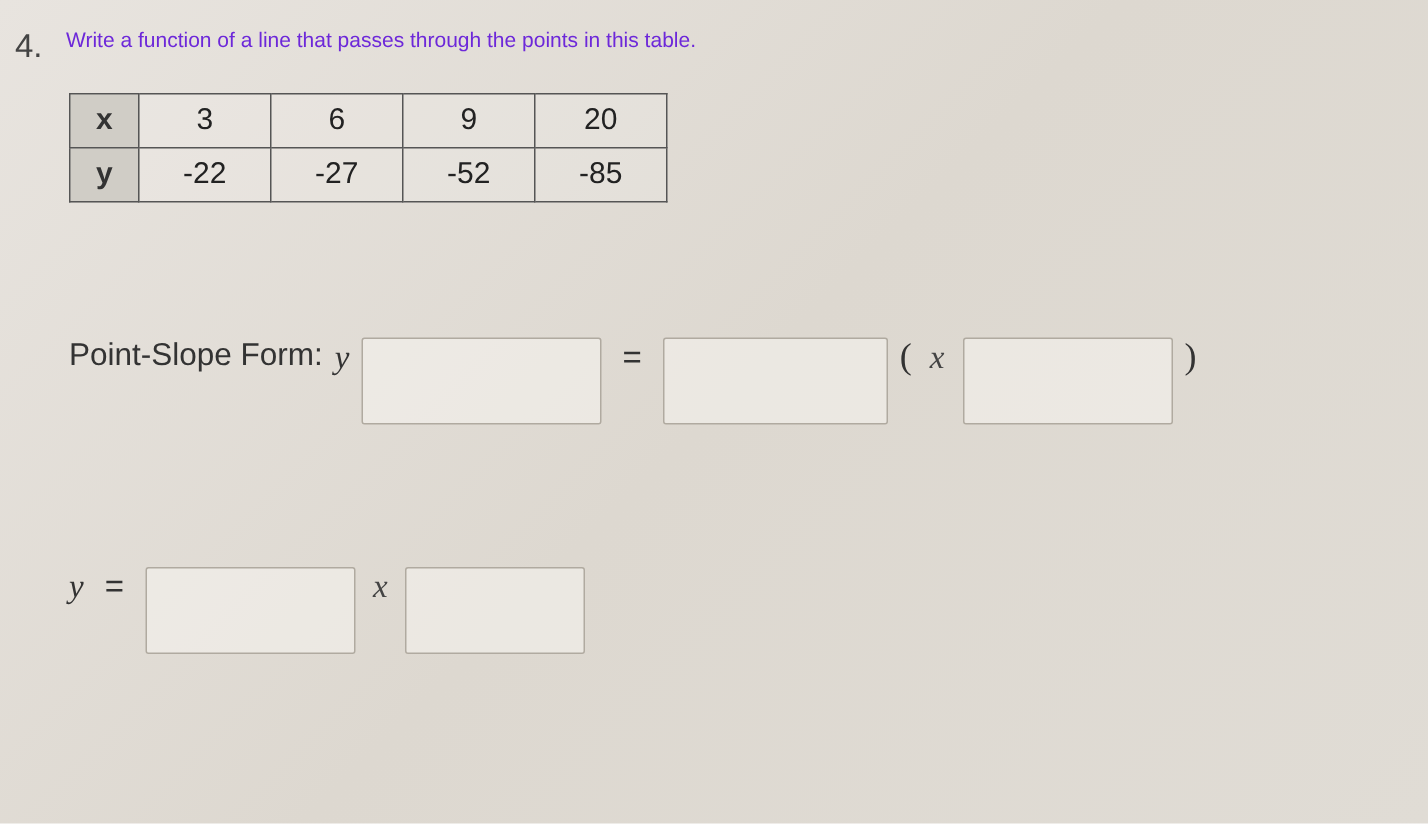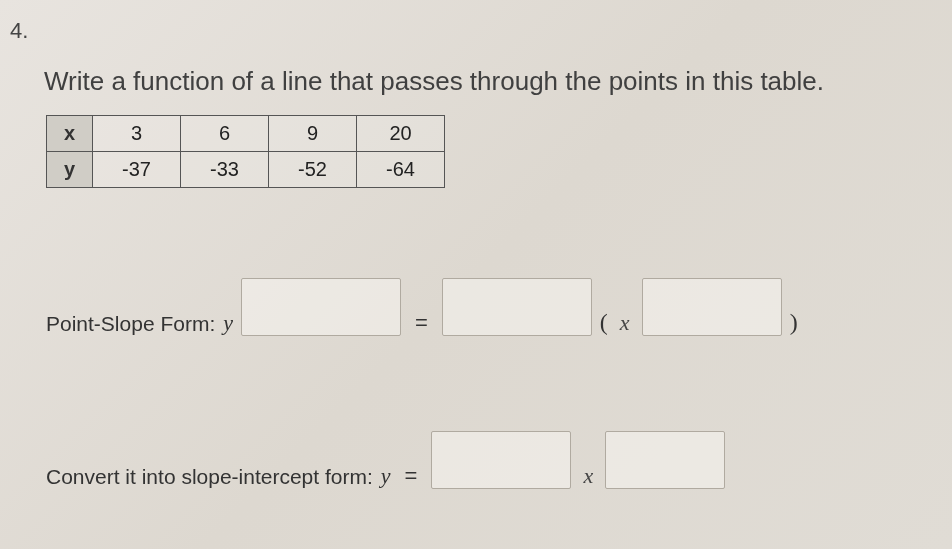--- a/index.html
+++ b/index.html
@@ -17,24 +17,23 @@
       align-items: flex-start;
       gap: 10px;
       margin-bottom: 18px;
     }
     .q-number {
       font-size: 22px;
       color: #444;
       min-width: 24px;
     }
     .q-text {
-      font-size: 26px;
-      color: #404040;
+      font-size: 14px;
+      color: #6d28d9;
       font-weight: 500;
-      margin-top: 48px;
     }
     .table-wrap {
       margin-left: 36px;
       margin-bottom: 90px;
     }
     table {
       border-collapse: collapse;
     }
     td {
       border: 1.5px solid #555;
@@ -48,21 +47,21 @@
       font-weight: bold;
       color: #333;
     }
     .cell {
       width: 88px;
       background: rgba(255,255,255,0.15);
       color: #222;
     }
     .form-row {
       display: flex;
-      align-items: flex-end;
+      align-items: flex-start;
       margin-left: 36px;
       gap: 8px;
     }
     .ps-row { margin-bottom: 95px; }
     .label {
       font-size: 21px;
       color: #333;
     }
     .math-y { font-style: italic; font-family: 'Times New Roman', serif; font-size: 22px; }
     .math-x { font-style: italic; font-family: 'Times New Roman', serif; font-size: 22px; color: #444; margin: 0 4px; }
@@ -93,41 +92,40 @@
     <tbody>
         <tr>
       <td class="hdr">x</td>
       <td class="cell">3</td>
       <td class="cell">6</td>
       <td class="cell">9</td>
       <td class="cell">20</td>
     </tr>
     <tr>
       <td class="hdr">y</td>
-      <td class="cell">-37</td>
-      <td class="cell">-33</td>
+      <td class="cell">-22</td>
+      <td class="cell">-27</td>
       <td class="cell">-52</td>
-      <td class="cell">-64</td>
+      <td class="cell">-85</td>
     </tr>
   </tbody>
     </table>
 </div>
 
 <div class="form-row ps-row">
   <span class="label">Point-Slope Form:</span>
     <span class="math-y">y</span>
   <div class="blank w1"></div>
   <span class="eq">=</span>
   <div class="blank w2"></div>
   <span class="paren">(</span>
     <span class="math-x">x</span>
   <div class="blank w3"></div>
   <span class="paren">)</span>
 </div>
 
 <div class="form-row">
-  <span class="label">Convert it into slope-intercept form:</span>
     <span class="math-y">y</span>
   <span class="eq">=</span>
   <div class="blank w4"></div>
   <span class="math-x">x</span>
   <div class="blank w5"></div>
 </div>
 
 </body></html>

